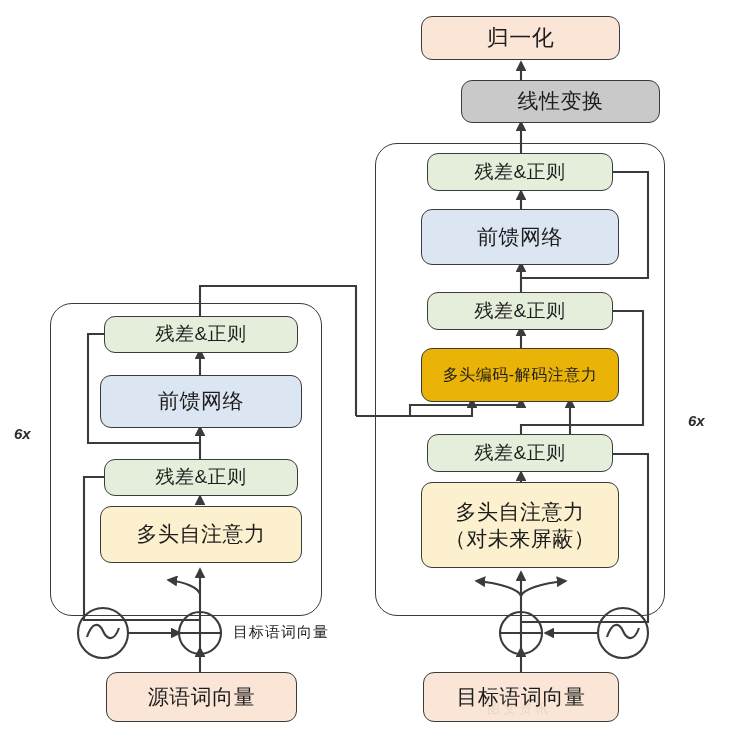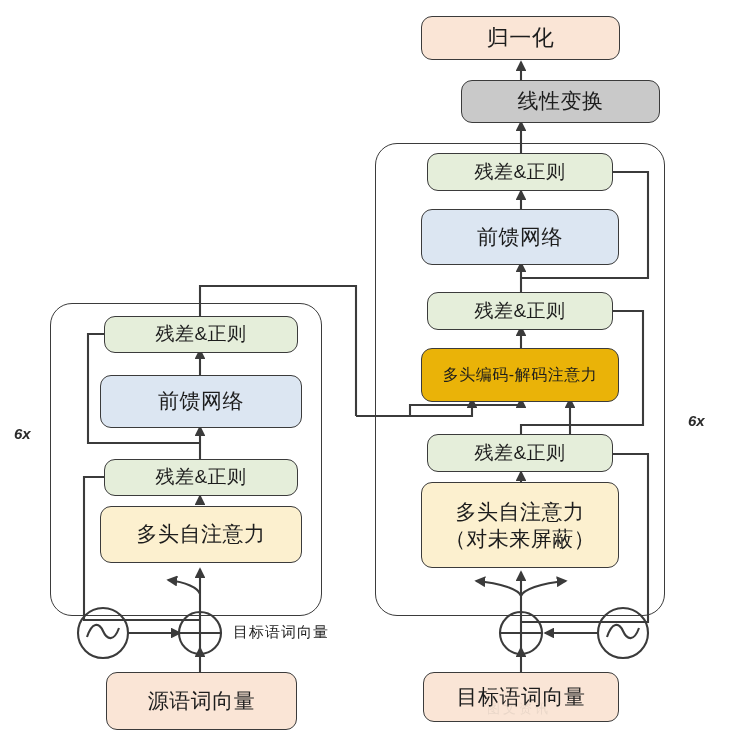--- a/index.html
+++ b/index.html
@@ -209,21 +209,21 @@
   <div class="node-box" style="left:104px; top:459px; width:194px; height:37px; background:#e5eeda; font-size:19px;">
     <span>残差&amp;正则</span>
   </div>
 
   <div class="node-box" style="left:100px; top:506px; width:202px; height:57px; background:#fcf0cf; font-size:21px;">
     <span>多头自注意力</span>
   </div>
 
   <div class="pe-label" style="left:233px; top:623px;">目标语词向量</div>
 
-  <div class="node-box" style="left:106px; top:672px; width:191px; height:58px; background:#fae5d6; font-size:21px;">
+  <div class="node-box" style="left:106px; top:672px; width:191px; height:50px; background:#fae5d6; font-size:21px;">
     <span>源语词向量</span>
   </div>
 
   <div class="node-box" style="left:423px; top:672px; width:196px; height:50px; background:#fae5d6; font-size:21px;">
     <span>目标语词向量</span>
   </div>
 
   <div class="watermark" style="left:455px; top:700px;margin-left:32px;">图文资讯</div>
 
 </div>

